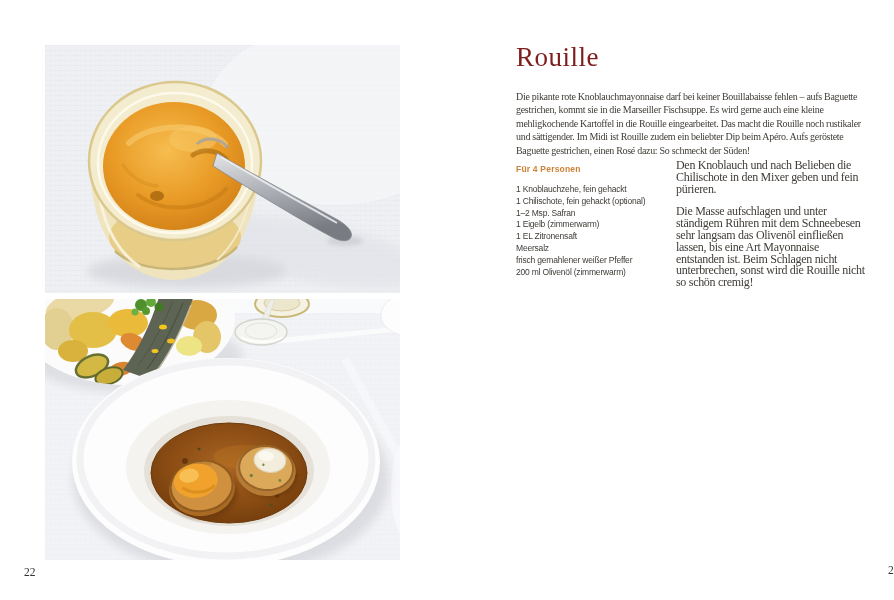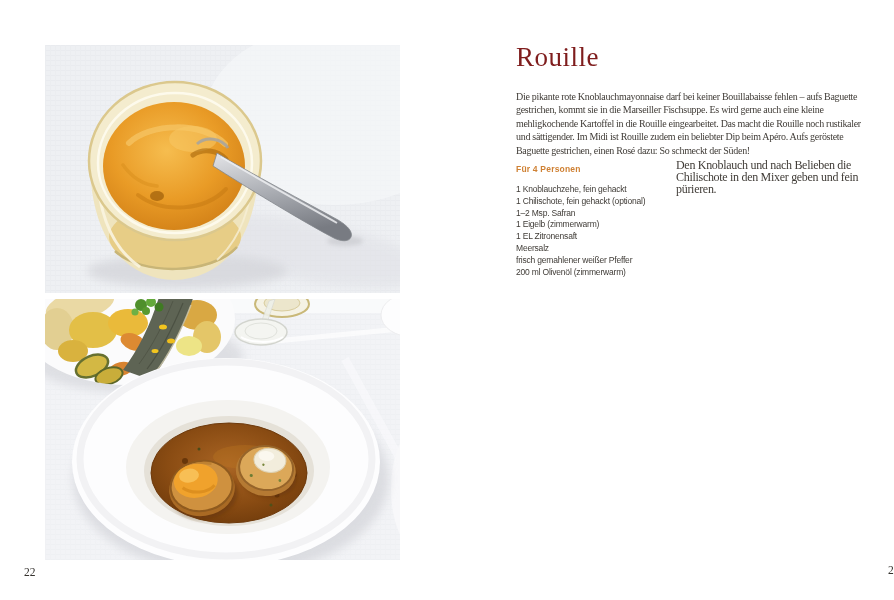--- a/index.html
+++ b/index.html
@@ -209,18 +209,19 @@
           <div class="ing">1 Eigelb (zimmerwarm)</div>
           <div class="ing">1 EL Zitronensaft</div>
           <div class="ing">Meersalz</div>
           <div class="ing">frisch gemahlener weißer Pfeffer</div>
           <div class="ing">200 ml Olivenöl (zimmerwarm)</div>
         </div>
     </div>
 
     <div class="steps">
         <p class="step">Den Knoblauch und nach Belieben die Chilischote in den Mixer geben und fein pürieren.</p>
+        <p class="step">Die Masse aufschlagen und unter ständigem Rühren mit dem Schneebesen sehr langsam das Olivenöl einfließen lassen, bis eine Art Mayonnaise entstanden ist. Beim Schlagen nicht unterbrechen, sonst wird die Rouille nicht so schön cremig!</p>
       </div>
 
     <div class="pageno pageno-right">23</div>
   </div>
 
 </div>
 
 </body></html>

